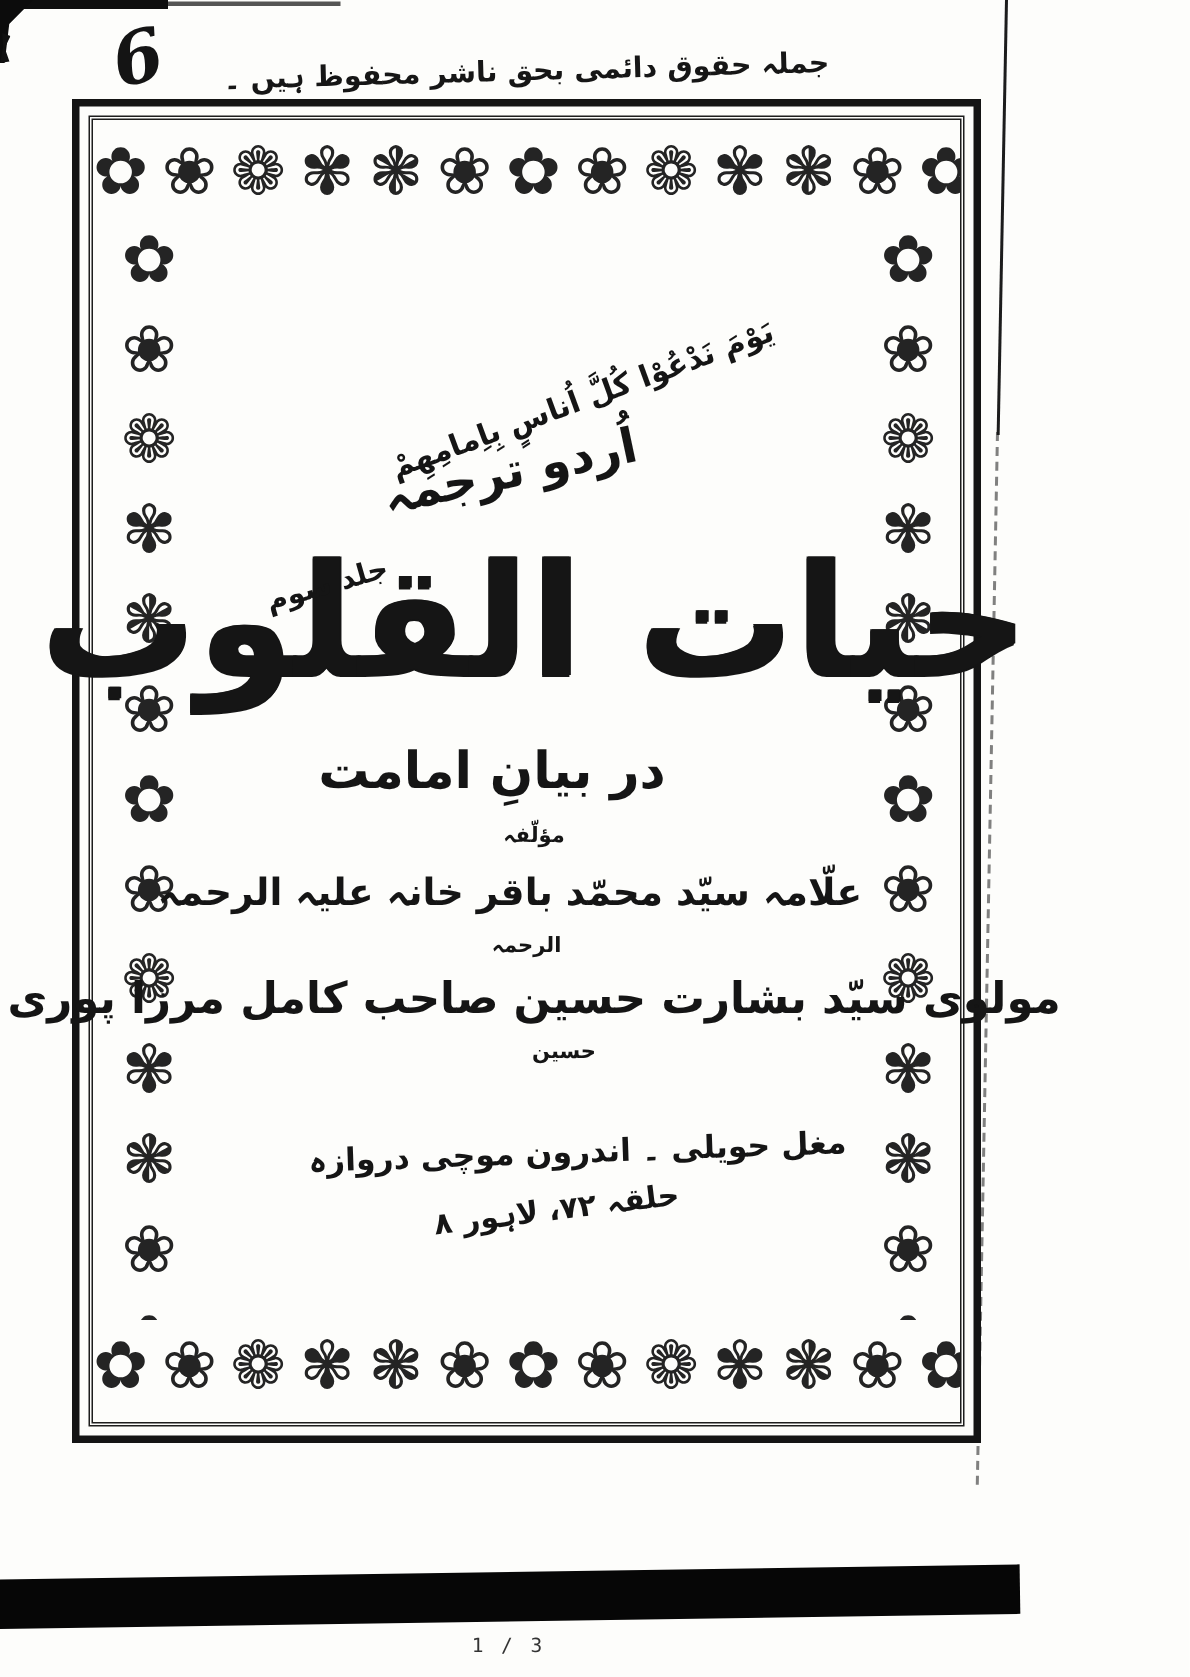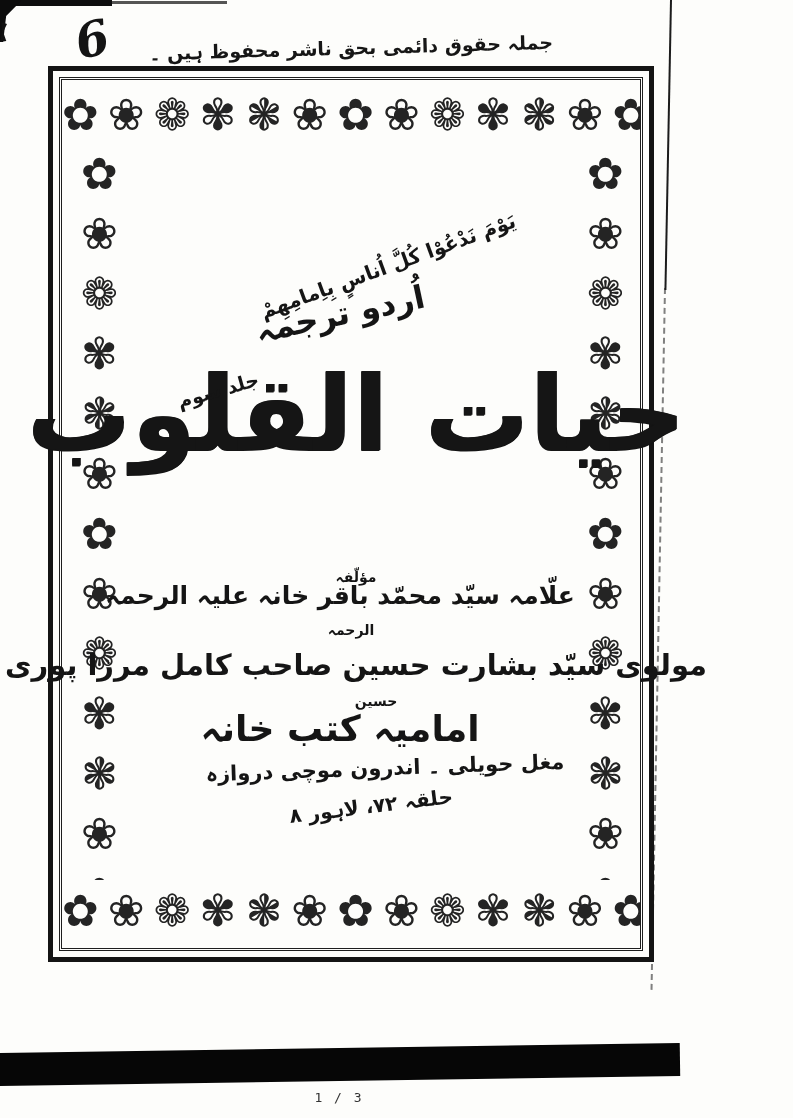--- a/index.html
+++ b/index.html
@@ -52,21 +52,21 @@
   .verse{left:388px;top:266px;font-size:20px;font-weight:bold;
     transform:translate(-50%,-50%) rotate(-20deg);}
   .urdu-tarjuma{left:340px;top:314px;font-size:32px;font-weight:bold;
     transform:translate(-50%,-50%) rotate(-12deg);}
   .main-title{left:356px;top:414px;font-size:104px;font-weight:bold;
     text-shadow:1px 0 0 currentColor,0 1px 0 currentColor;}
   .volume{left:218px;top:390px;font-size:19px;font-weight:bold;
     transform:translate(-50%,-50%) rotate(-16deg);}
   .subtitle{left:328px;top:514px;font-size:34px;font-weight:bold;}
   .small-label{font-size:14px;font-weight:bold;}
-  .author-label{left:356px;top:557px;margin-top:20px;}
+  .author-label{left:356px;top:557px;}
   .author{left:340px;top:595px;font-size:25px;font-weight:bold;}
   .translator-label{left:351px;top:630px;}
   .translator{left:356px;top:665px;font-size:29px;font-weight:bold;}
   .publisher-label{left:376px;top:701px;}
   .publisher{left:340px;top:728px;font-size:36px;font-weight:bold;}
   .address1{left:385px;top:768px;font-size:21px;font-weight:bold;
     transform:translate(-50%,-50%) rotate(-2deg);}
   .address2{left:371px;top:806px;font-size:20px;font-weight:bold;
     transform:translate(-50%,-50%) rotate(-7deg);}
 </style>
@@ -91,25 +91,25 @@
       <div class="floral floral-h floral-bottom">✿❀❁✾❃❀✿❀❁✾❃❀✿❀❁✾❃❀✿❀❁✾❃❀✿❀❁✾❃❀✿❀❁✾❃❀✿❀❁✾❃❀✿❀❁✾❃❀✿❀❁✾❃❀✿❀❁✾❃❀✿❀❁✾❃❀✿❀❁✾❃❀✿❀❁✾❃❀✿❀❁✾❃❀✿❀❁✾❃❀✿❀❁✾❃❀✿❀❁✾❃❀✿❀❁✾❃❀</div>
       <div class="floral floral-v floral-left">✿❀❁✾❃❀✿❀❁✾❃❀✿❀❁✾❃❀✿❀❁✾❃❀✿❀❁✾❃❀✿❀❁✾❃❀✿❀❁✾❃❀✿❀❁✾❃❀✿❀❁✾❃❀✿❀❁✾❃❀✿❀❁✾❃❀✿❀❁✾❃❀✿❀❁✾❃❀✿❀❁✾❃❀✿❀❁✾❃❀✿❀❁✾❃❀✿❀❁✾❃❀✿❀❁✾❃❀✿❀❁✾❃❀✿❀❁✾❃❀✿❀❁✾❃❀✿❀❁✾❃❀✿❀❁✾❃❀✿❀❁✾❃❀</div>
       <div class="floral floral-v floral-right">✿❀❁✾❃❀✿❀❁✾❃❀✿❀❁✾❃❀✿❀❁✾❃❀✿❀❁✾❃❀✿❀❁✾❃❀✿❀❁✾❃❀✿❀❁✾❃❀✿❀❁✾❃❀✿❀❁✾❃❀✿❀❁✾❃❀✿❀❁✾❃❀✿❀❁✾❃❀✿❀❁✾❃❀✿❀❁✾❃❀✿❀❁✾❃❀✿❀❁✾❃❀✿❀❁✾❃❀✿❀❁✾❃❀✿❀❁✾❃❀✿❀❁✾❃❀✿❀❁✾❃❀✿❀❁✾❃❀✿❀❁✾❃❀</div>
     </div>
   </div>
 
   <div class="txt verse">یَوْمَ نَدْعُوْا کُلَّ اُناسٍ بِاِمامِهِمْ</div>
   <div class="txt urdu-tarjuma">اُردو ترجمہ</div>
   <div class="txt main-title">حیات القلوب</div>
   <div class="txt volume">جلد سوم</div>
+  <div class="txt subtitle">در بیانِ امامت</div>
   <div class="txt small-label author-label">مؤلّفہ</div>
   <div class="txt author">علّامہ سیّد محمّد باقر خانہ علیہ الرحمہ</div>
   <div class="txt small-label translator-label">الرحمہ</div>
   <div class="txt translator">مولوی سیّد بشارت حسین صاحب کامل مرزا پوری</div>
   <div class="txt small-label publisher-label">حسین</div>
-  <div class="txt publisher">امامیہ کتب خانہ</div>
   <div class="txt address1">مغل حویلی ۔ اندرون موچی دروازہ</div>
   <div class="txt address2">حلقہ ۷۲، لاہور ۸</div>
 
   <div class="bottom-bar"></div>
   <div class="page-counter">1 / 3</div>
 
 </div>
 
 </body></html>

